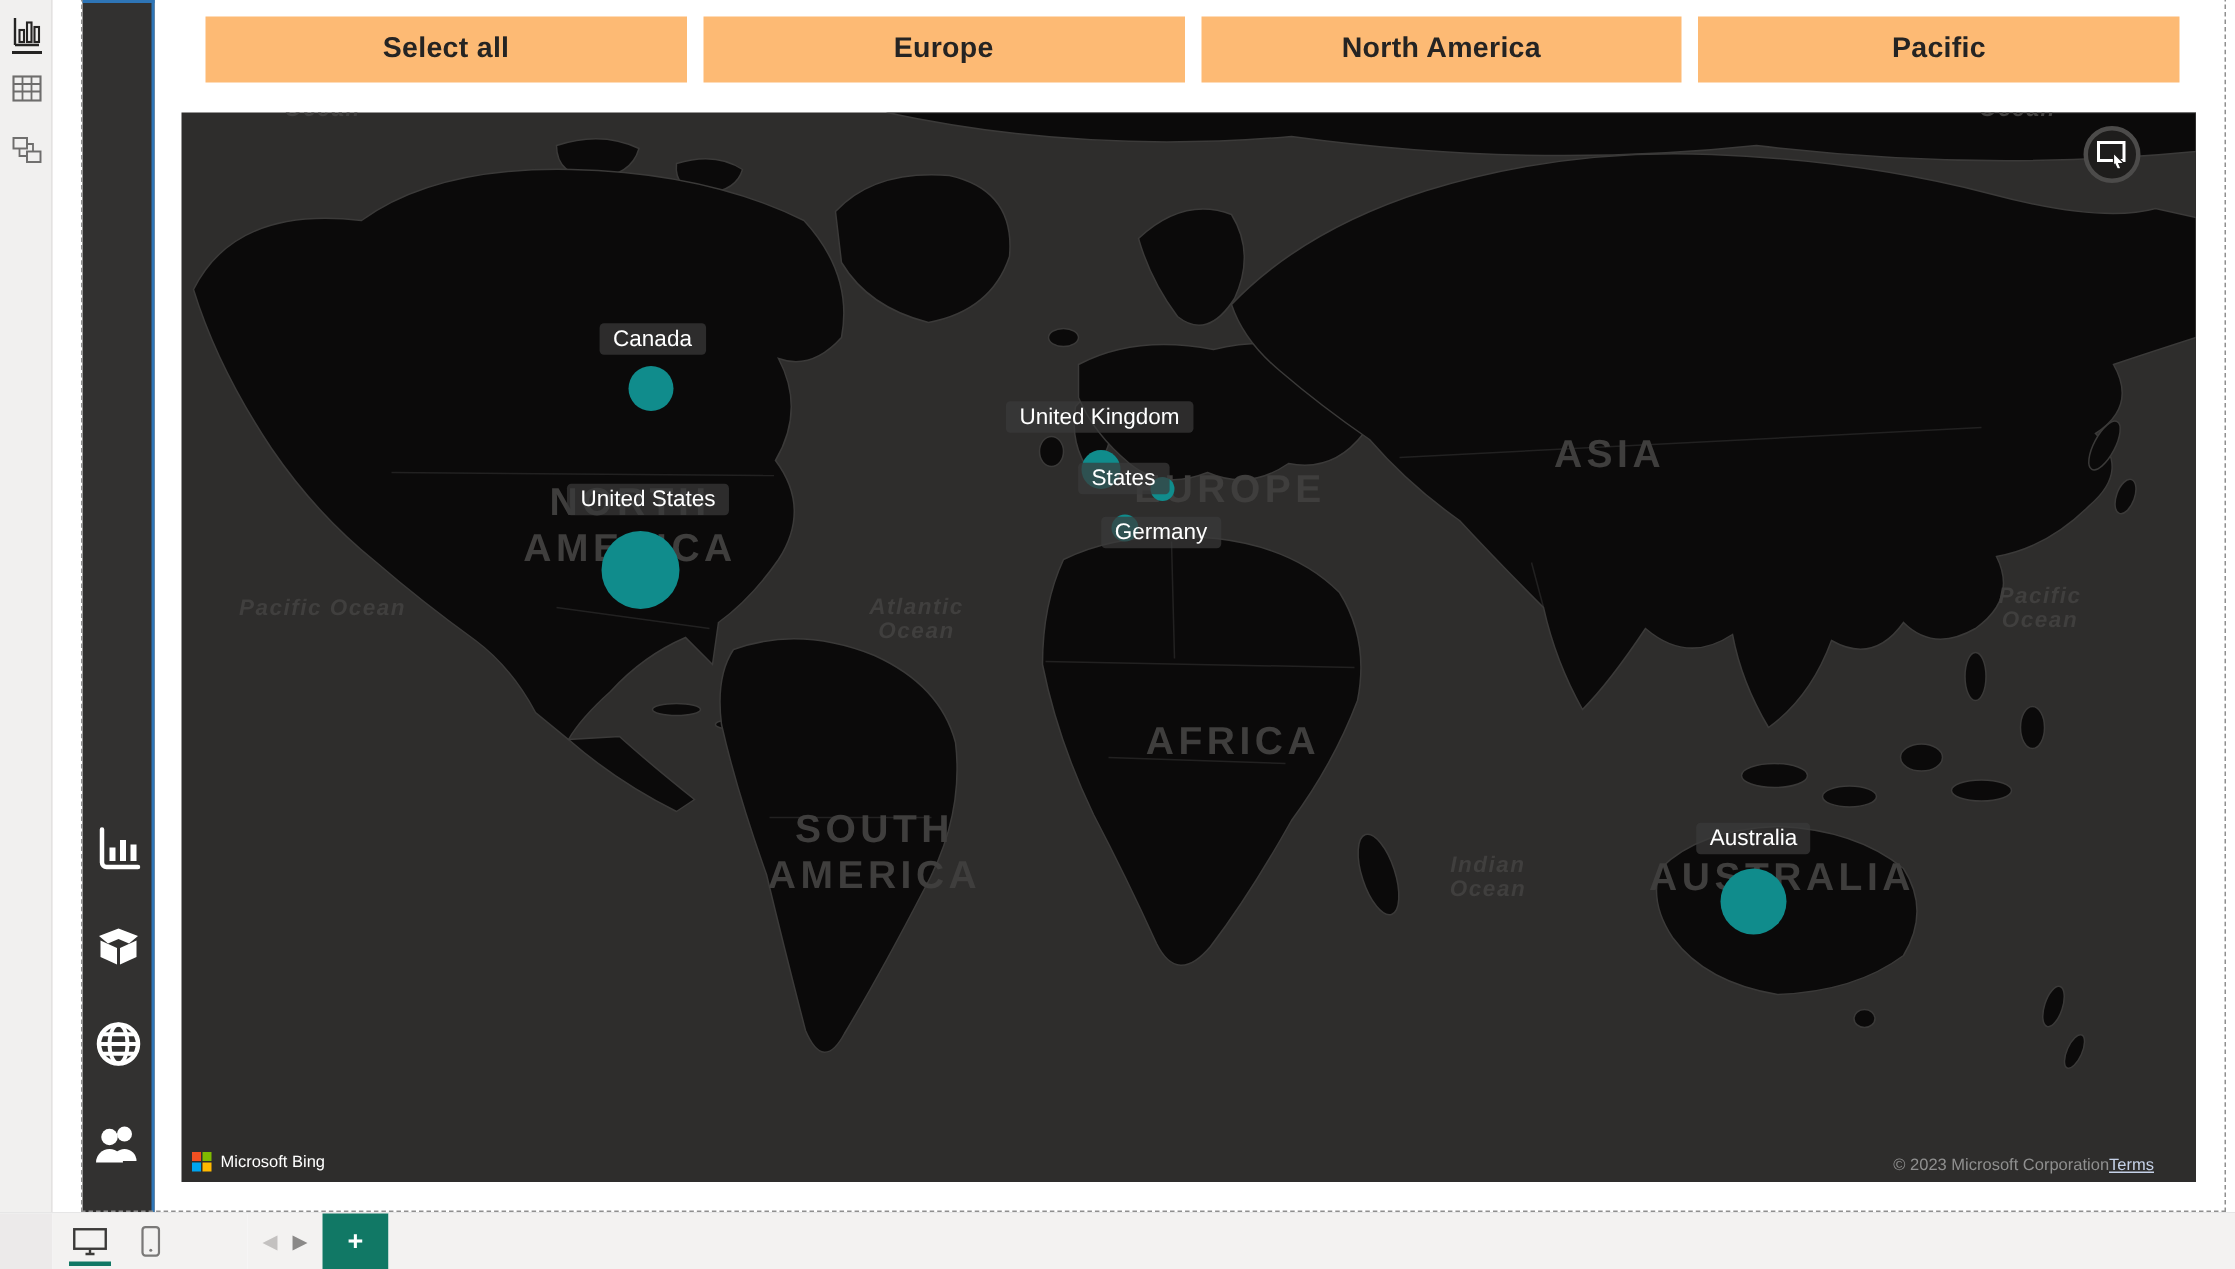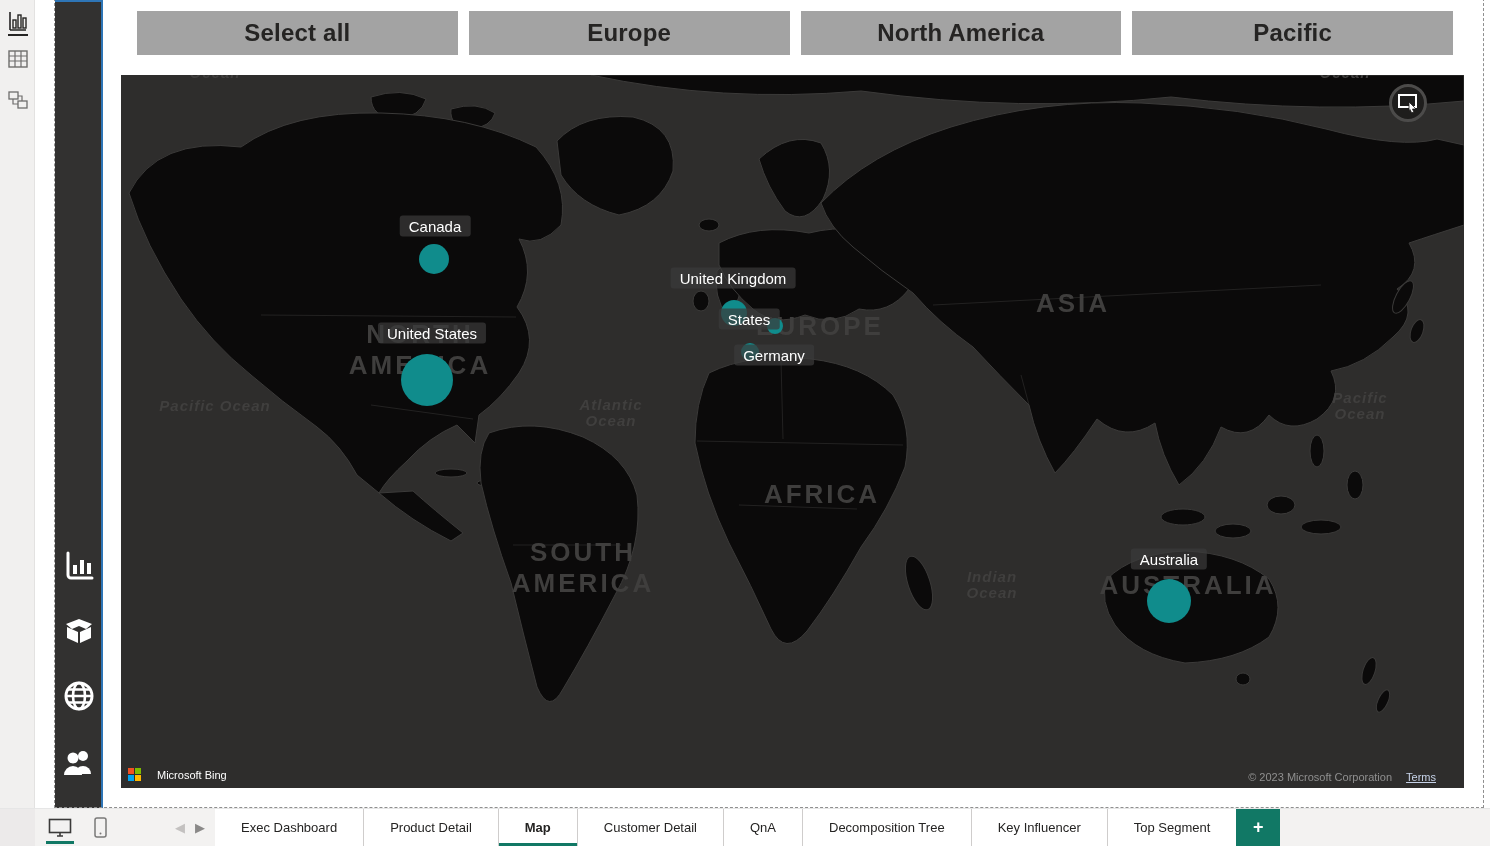--- a/index.html
+++ b/index.html
@@ -23,21 +23,21 @@
   .nav-icon svg { width:100%; height:100%; }
 
   
   .sel-frame { position:absolute; left:54px; top:-2px; width:1430px; height:810px;
                border-left:1px dashed #8f8f8f; border-right:1px dashed #8f8f8f;
                border-bottom:1px dashed #8f8f8f; pointer-events:none; z-index:30; }
 
   
   .slicer-row { position:absolute; left:137px; top:11px; width:1316px; height:44px;
                 display:flex; gap:11px; z-index:4; }
-  .slicer-btn { flex:1 1 0; background:#a3a3a3; color:#252423; font-size:24px; font-weight:700;
+  .slicer-btn { flex:1 1 0; background:#fdba74; color:#252423; font-size:19px; font-weight:700;
                 display:flex; align-items:center; justify-content:center; cursor:pointer;
                 letter-spacing:0.2px; }
 
   
   .map { position:absolute; left:121px; top:75px; width:1343px; height:713px;
          background:#2e2d2c; overflow:hidden; z-index:3; }
   .map svg.world { position:absolute; left:0; top:0; }
 
   .region-label { position:absolute; transform:translate(-50%,-50%); color:#3f3e3d;
                   font-size:26px; font-weight:700; letter-spacing:3px; text-align:center;
@@ -48,26 +48,26 @@
 
   .bubble { position:absolute; border-radius:50%; transform:translate(-50%,-50%); cursor:pointer; }
   .bubble-label { position:absolute; transform:translate(-50%,-50%); background:rgba(58,58,58,0.72);
                   color:#ffffff; font-size:15px; padding:2px 9px; border-radius:3px;
                   white-space:nowrap; pointer-events:none; }
 
   .map-tool { position:absolute; left:1268px; top:9px; width:38px; height:38px; border-radius:50%;
               background:#1e1d1c; border:3px solid #4c4b4a; display:flex; align-items:center;
               justify-content:center; cursor:pointer; }
 
-  .bing-attr { position:absolute; left:7px; bottom:7px; display:flex; align-items:center; gap:16px; }
+  .bing-attr { position:absolute; left:7px; bottom:7px; display:flex; align-items:center; gap:6px; }
   .ms-logo { width:13px; height:13px; display:grid; grid-template-columns:6px 6px; grid-gap:1px; }
   .ms-logo i { width:6px; height:6px; display:block; }
   .bing-text { color:#ffffff; font-size:11px; }
 
-  .copyright { position:absolute; right:28px; bottom:5px; display:flex; gap:14px; align-items:baseline; }
+  .copyright { position:absolute; right:28px; bottom:5px; display:flex; align-items:baseline; }
   .copyright .copy { color:#8f8f8f; font-size:11px; }
   .copyright .terms { color:#c6d2e8; font-size:11px; text-decoration:underline; cursor:pointer;margin-top:16px; }
 
   
   .bottom-bar { position:absolute; left:0; bottom:0; width:1490px; height:38px; background:#ffffff;
                 border-top:1px solid #e6e6e6; z-index:10; display:flex; align-items:stretch; }
   .bb-corner { width:35px; background:#eceaea; }
   .bb-icons { width:130px; background:#f3f2f1; display:flex; align-items:center; gap:14px;
               padding-left:12px; }
   .bb-icons .icon-wrap { position:relative; width:26px; height:24px; display:flex;
@@ -273,27 +273,17 @@
         <svg width="13" height="21" viewBox="0 0 13 21">
           <rect x="1" y="1" width="11" height="19" rx="2" fill="none" stroke="#7a7978" stroke-width="1.5"></rect>
           <circle cx="6.5" cy="16.5" r="1" fill="#7a7978"></circle>
         </svg>
       </div>
     </div>
     <div class="bb-arrows">
       <span class="bb-arrow" style="color:#c3c1c0">◀</span>
       <span class="bb-arrow" style="color:#8a8988">▶</span>
     </div>
-    <div class="tabs" id="tabs">
-        <div class="ptab">Exec Dashboard</div>
-        <div class="ptab">Product Detail</div>
-        <div class="ptab active" style="--teal: #117865;">Map</div>
-        <div class="ptab">Customer Detail</div>
-        <div class="ptab">QnA</div>
-        <div class="ptab">Decomposition Tree</div>
-        <div class="ptab">Key Influencer</div>
-        <div class="ptab">Top Segment</div>
-      </div>
     <div class="add-page" style="background: rgb(17, 120, 101);">+</div>
     <div class="bb-rest"></div>
   </div>
 
 </div>
 
 </body></html>

